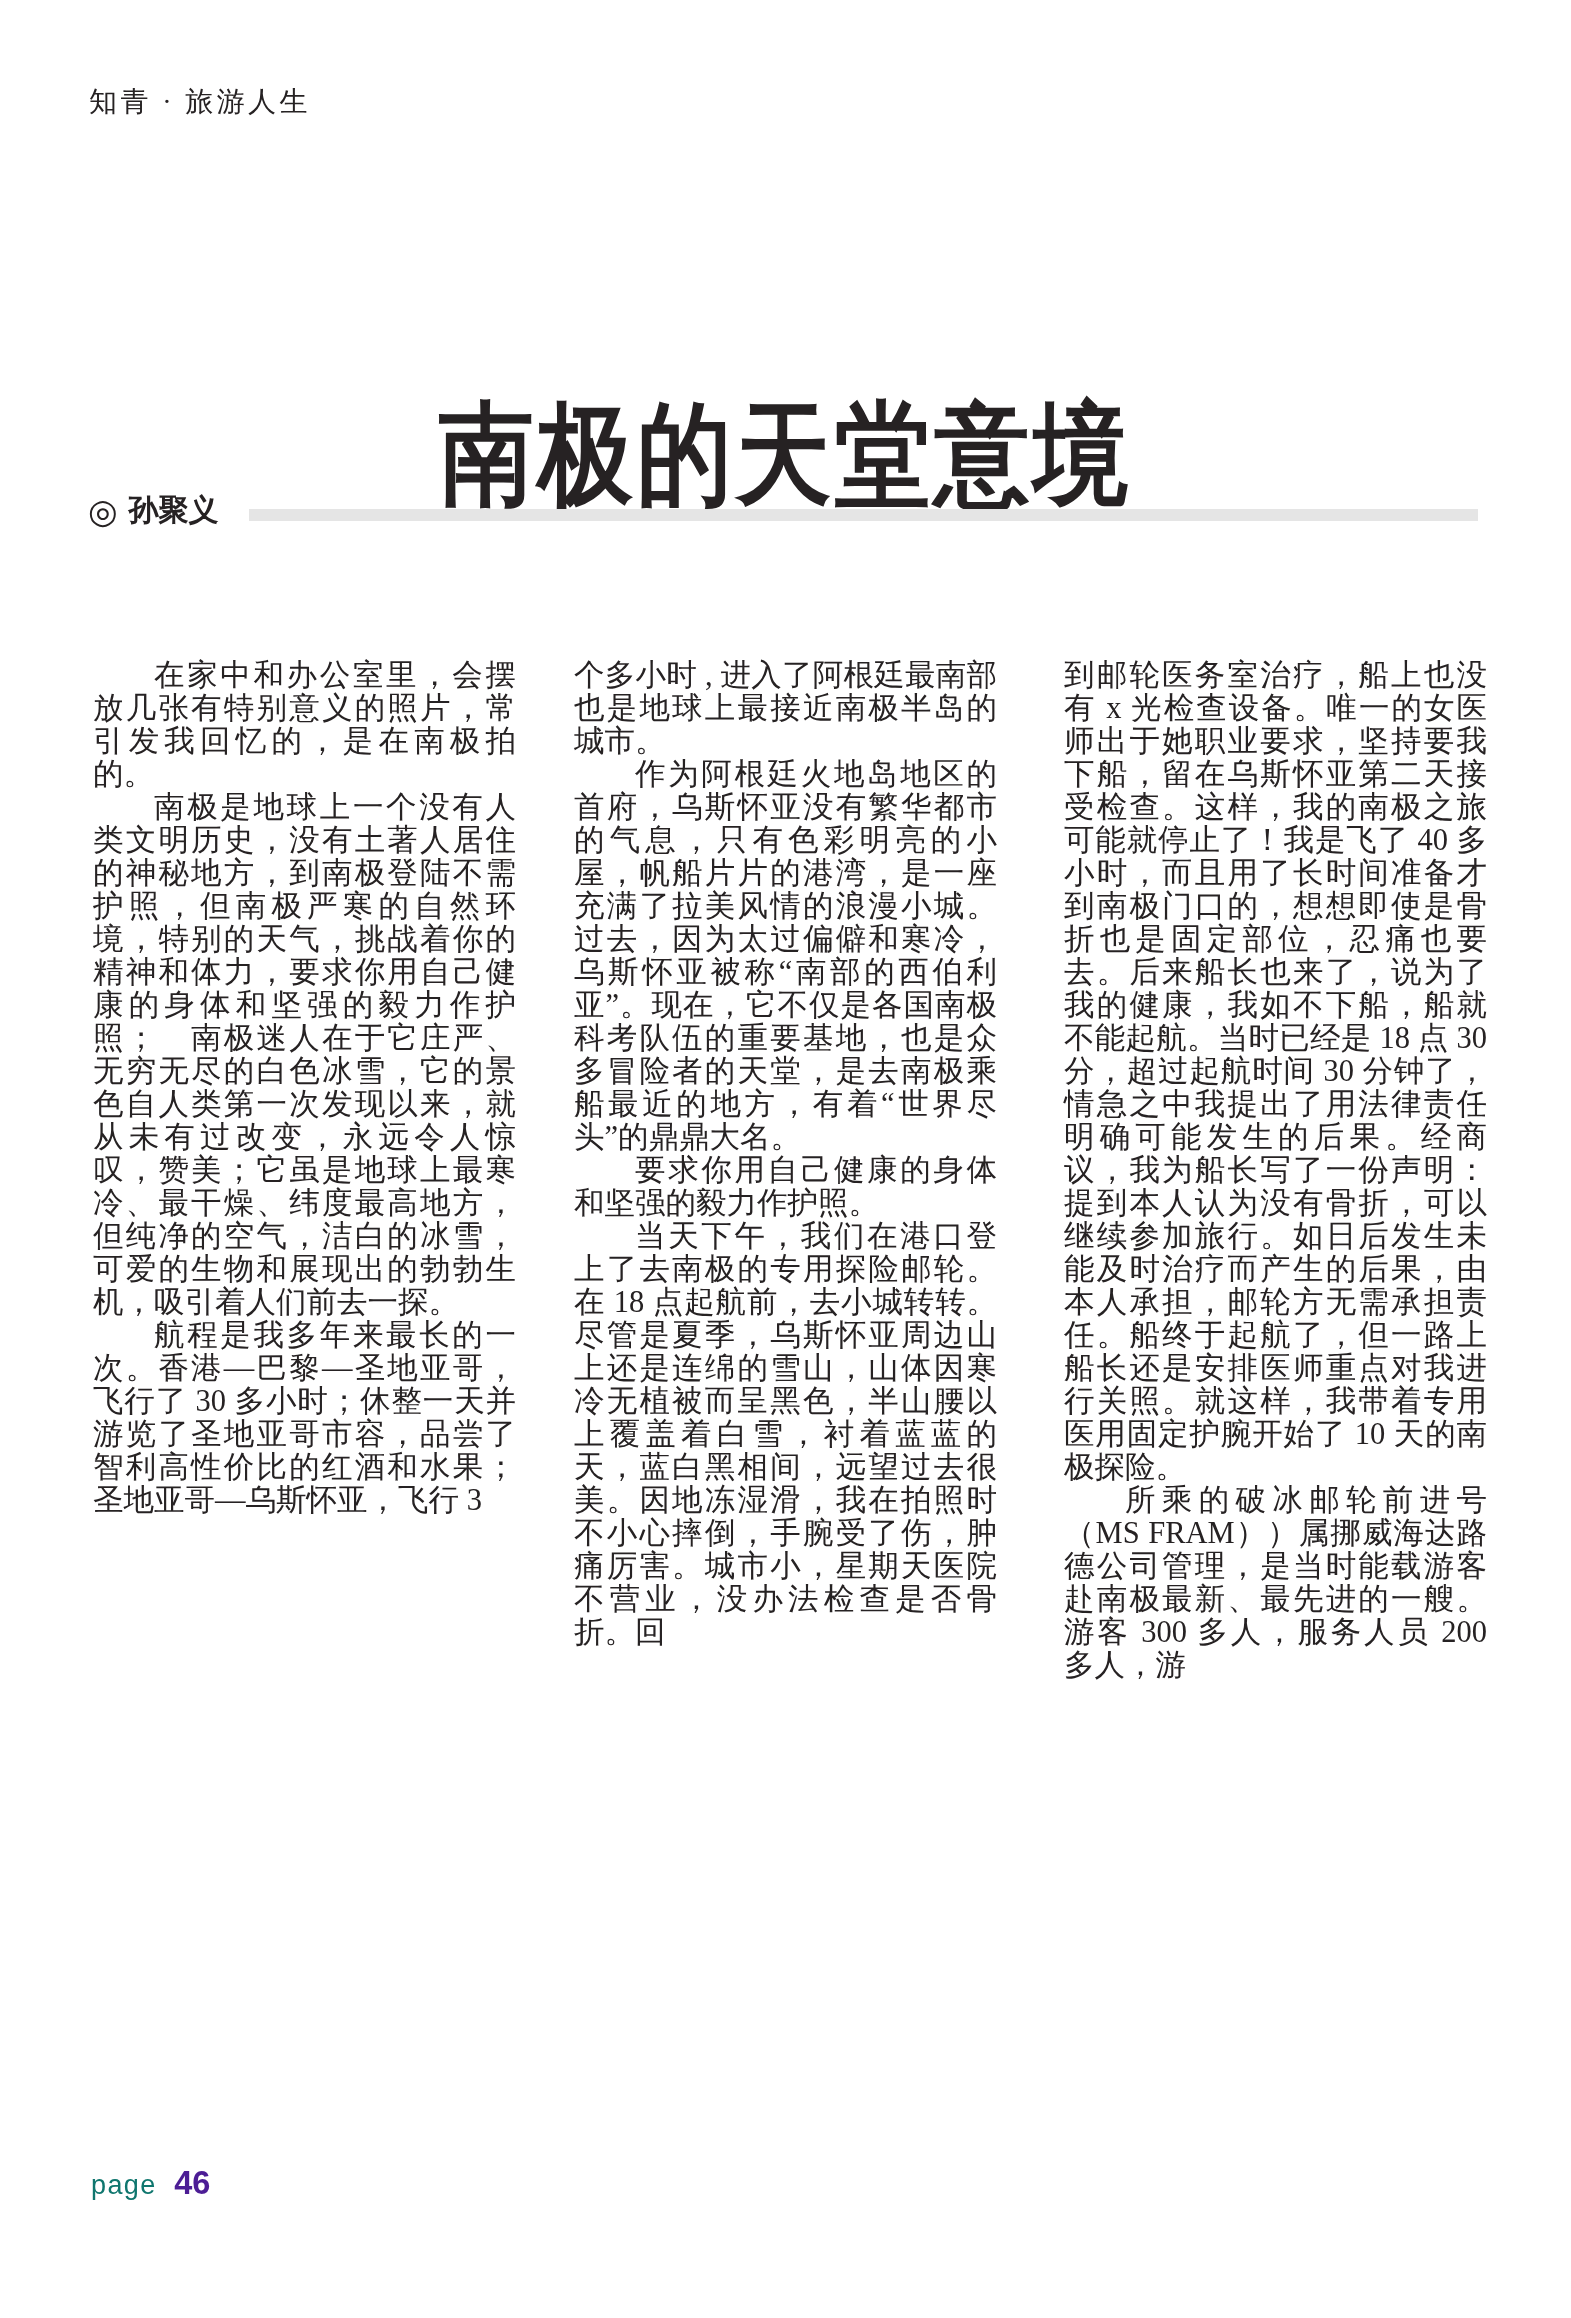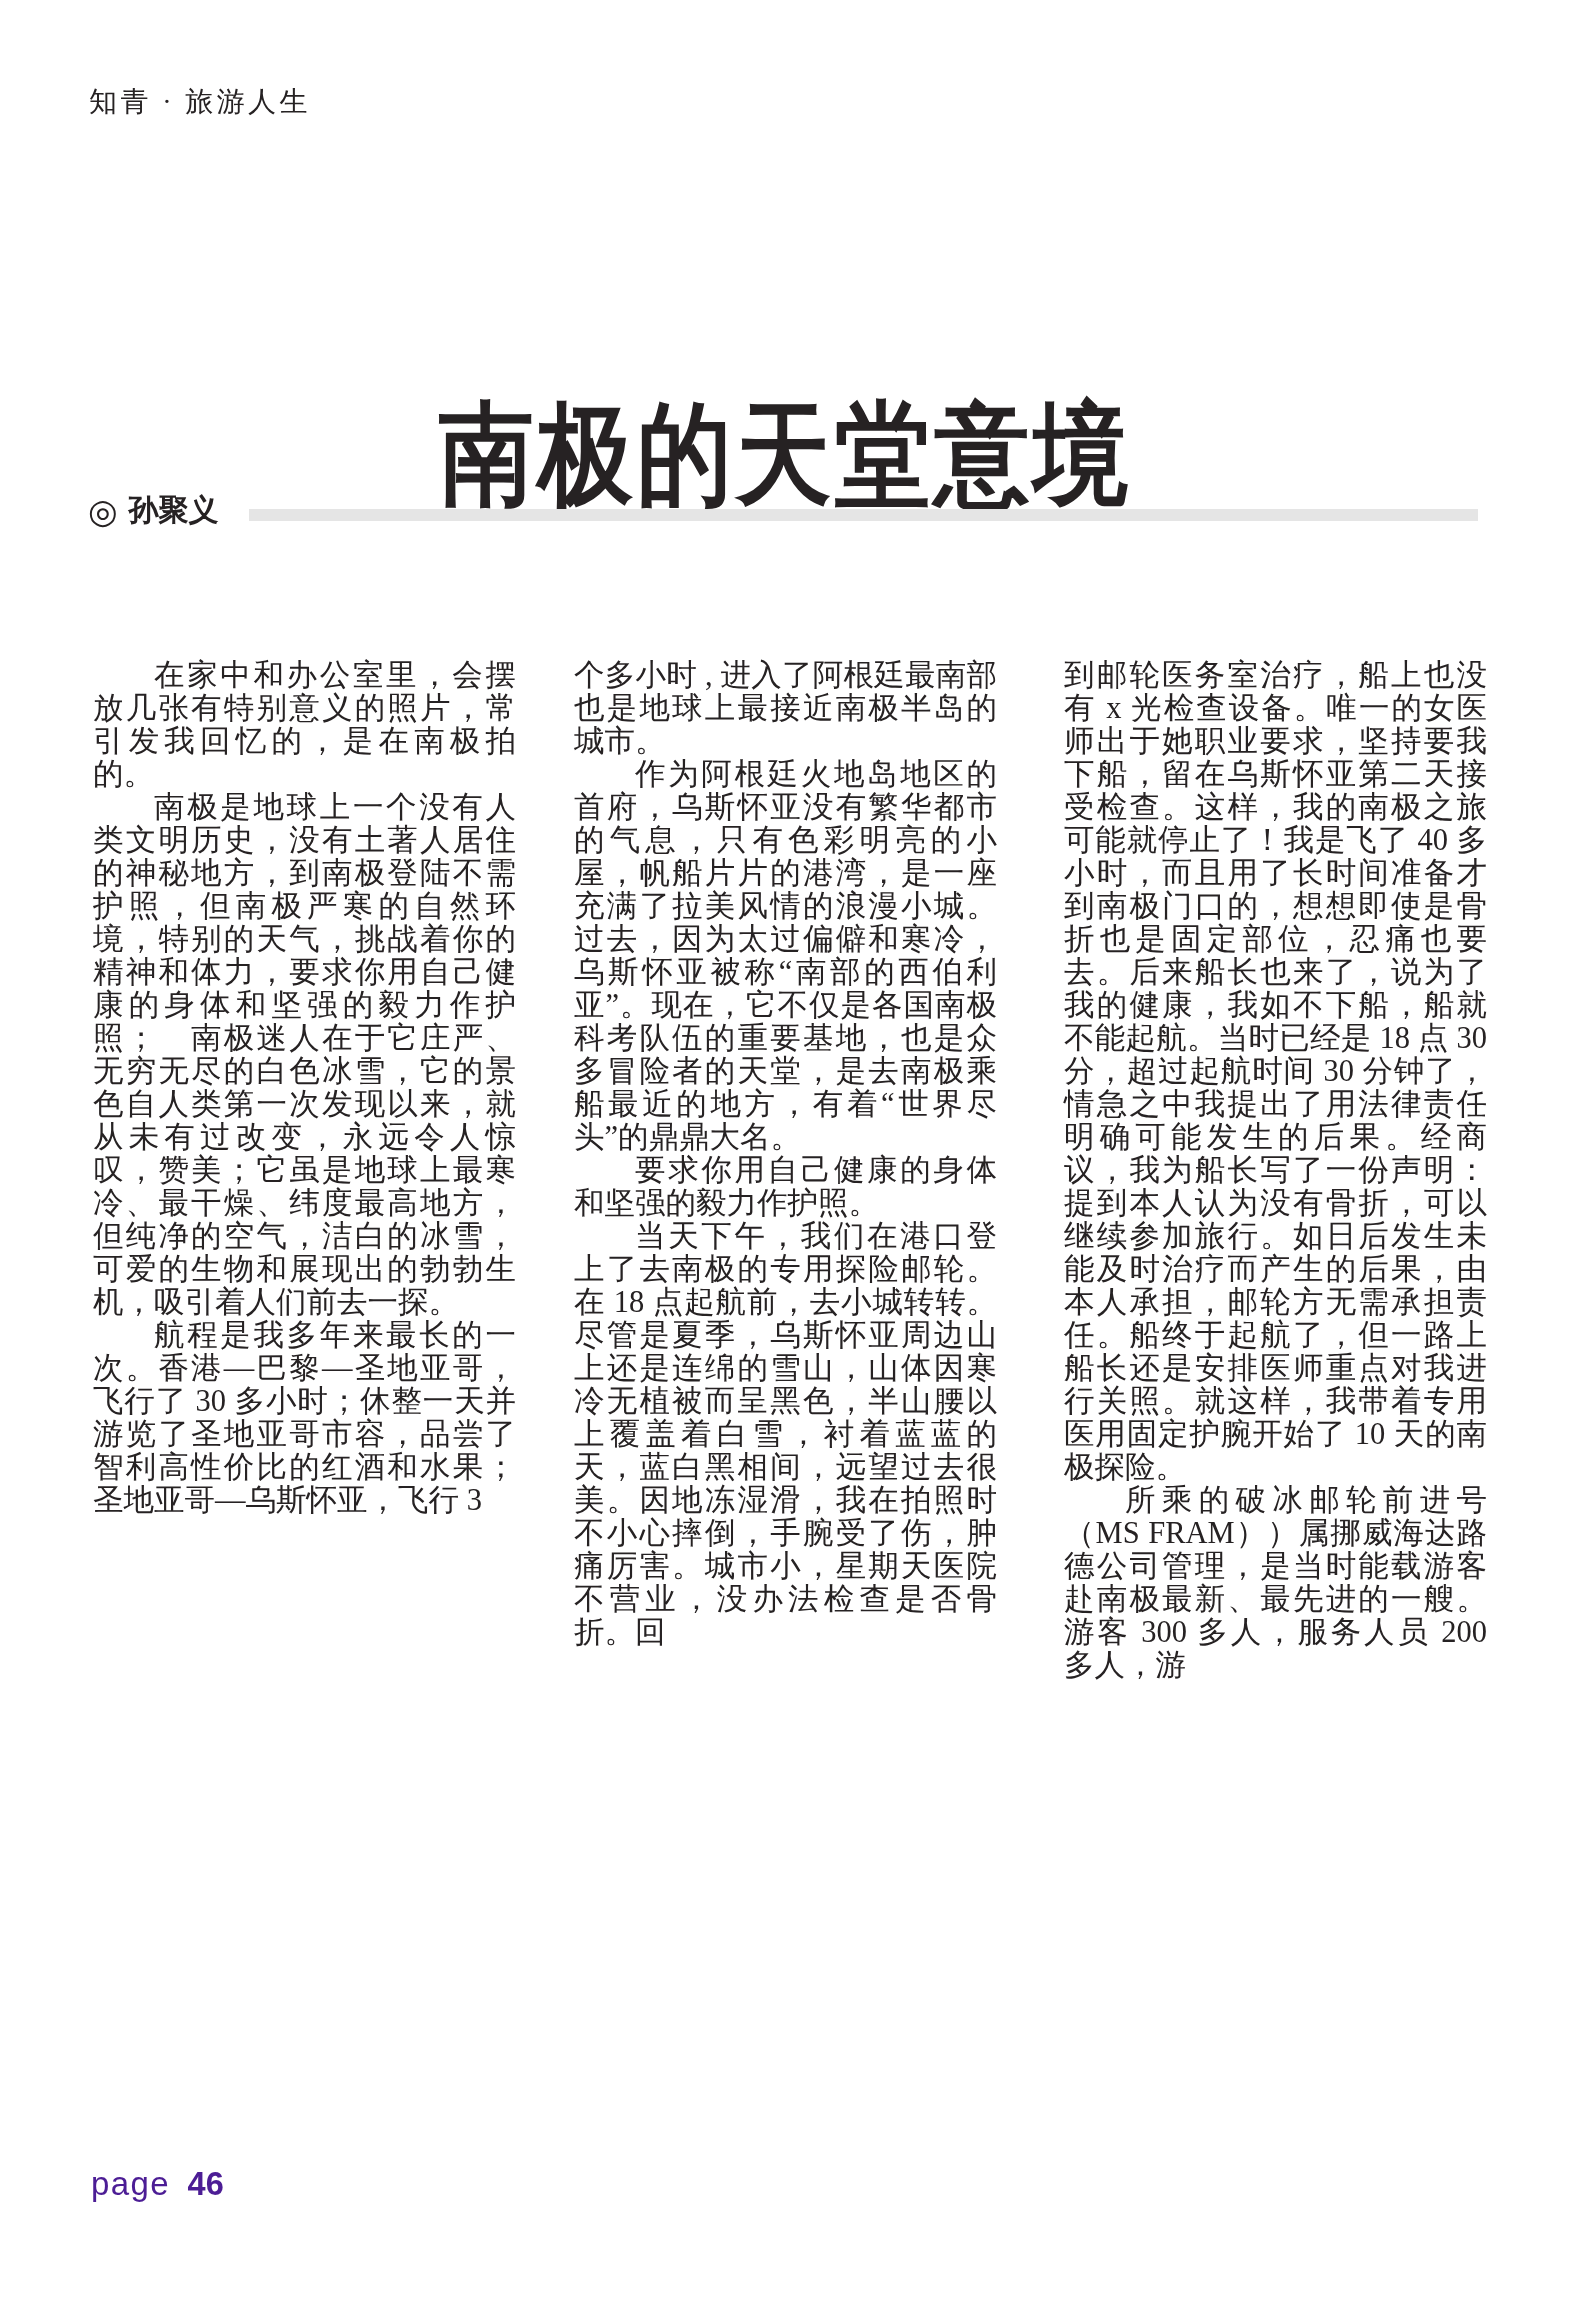--- a/index.html
+++ b/index.html
@@ -54,21 +54,21 @@
   .col-3 { left: 1064px; }
   .column p.para { margin: 0; padding: 0; }
   .column p.indent { text-indent: 2em; }
 
   .footer {
     position: absolute; left: 91px; top: 2165px;
     display: flex; align-items: baseline; gap: 17.6px;
     font-family: "Liberation Sans", "DejaVu Sans", sans-serif;
     white-space: nowrap;
   }
-  .footer .page-label { font-size: 33px; color: #4c1d95; letter-spacing: 1.4px; }
+  .footer .page-label { font-size: 27px; color: #0f766e; letter-spacing: 1.4px; }
   .footer .page-number { font-size: 32.5px; font-weight: 700; color: #4c1d95; }
 </style>
 </head>
 <body>
 
 <div class="page">
 
   <div class="kicker">知青 · 旅游人生</div>
 
   <h1 class="title">南极的天堂意境</h1>

